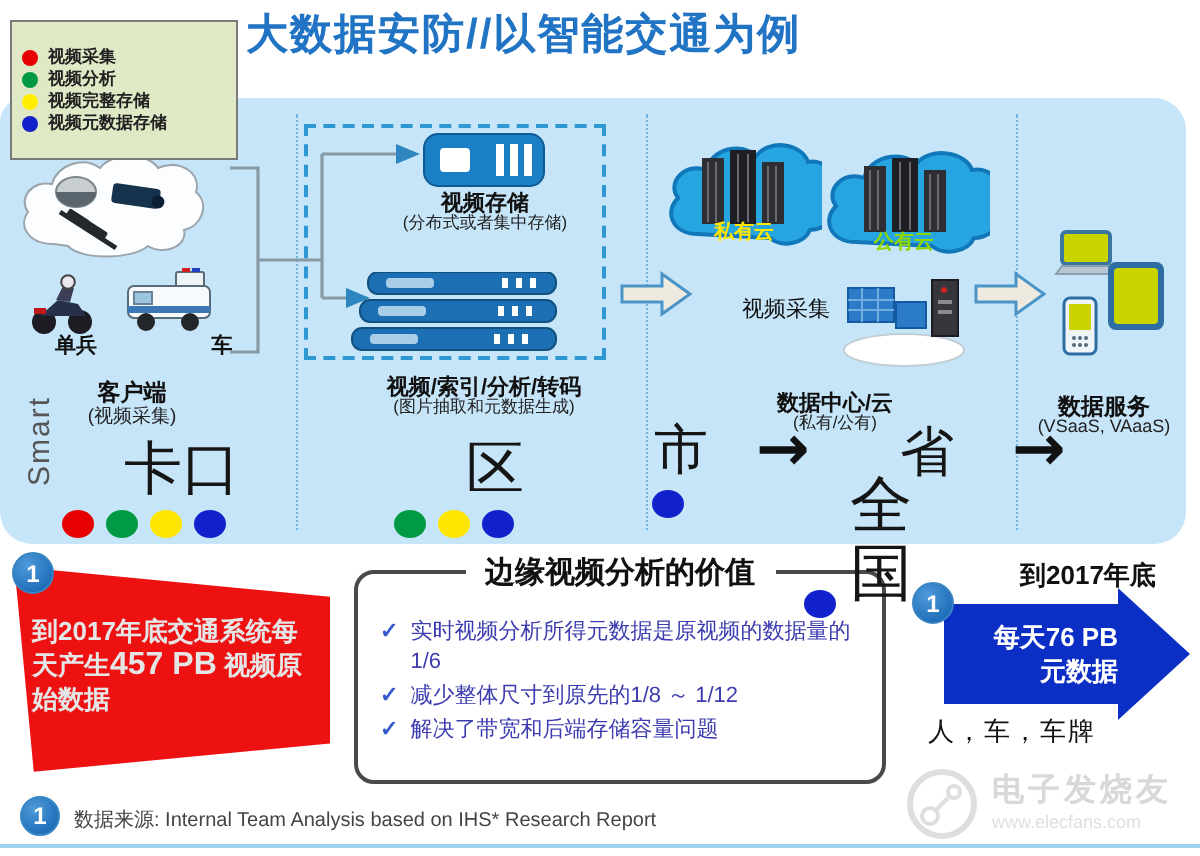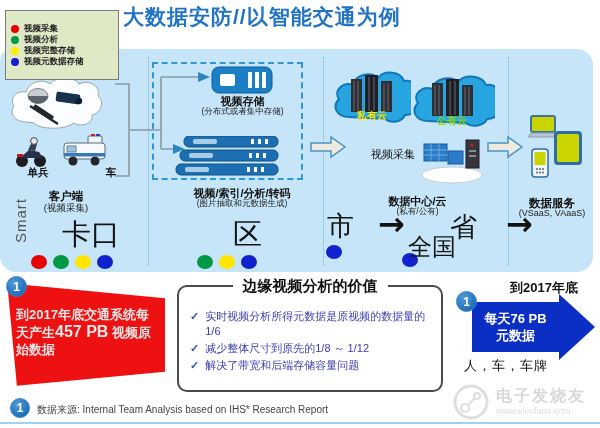--- a/index.html
+++ b/index.html
@@ -37,21 +37,21 @@
   .lbl-public{left:424px;top:114px;width:56px;color:#8fd600;}
 
   
   .tier{position:absolute;z-index:2;}
   .tier-label{font-family:"DejaVu Serif",serif;color:#151515;text-align:right;line-height:1.1;}
   .tier-dots{display:flex;gap:6px;justify-content:center;margin-top:4px;}
   .dot{width:16px;height:14px;border-radius:50%;}
   .tier-g0{left:24px;top:219px;width:96px;} .tier-g0 .tier-label{font-size:29px;}
   .tier-g1{left:192px;top:219px;width:70px;} .tier-g1 .tier-label{font-size:29px;}
   .tier-g2{left:314px;top:211px;width:40px;} .tier-g2 .tier-label{font-size:27px;}
-  .tier-g3{left:396px;top:236px;width:60px;} .tier-g3 .tier-label{font-size:24px;position:relative;z-index:2;font-family:Liberation Mono, monospace;}
+  .tier-g3{left:396px;top:236px;width:60px;} .tier-g3 .tier-label{font-size:31px;position:relative;z-index:2;}
   .tier-g3 .tier-dots{margin-top:-9px;justify-content:flex-start;margin-left:6px;}
   .tier-g4{left:437px;top:212px;width:40px;} .tier-g4 .tier-label{font-size:27px;}
   .tier-g4 .tier-dots{margin-top:16px;margin-left:52px;justify-content:flex-start;}
   .band-arrow{position:absolute;font-size:32px;font-weight:bold;color:#111;z-index:2;
               font-family:"DejaVu Sans",sans-serif;}
   .a1{left:378px;top:205px;} .a2{left:506px;top:205px;}
 
   
   .badge{position:absolute;width:21px;height:21px;border-radius:50%;color:#fff;font-size:12px;
          font-weight:bold;display:flex;align-items:center;justify-content:center;
@@ -67,21 +67,21 @@
   .value-box{position:absolute;left:177px;top:285px;width:266px;height:107px;background:#fff;
              border:2px solid #4a4a4a;border-radius:10px;box-sizing:border-box;z-index:1;}
   .vb-title{position:absolute;left:177px;top:277px;width:266px;text-align:center;z-index:3;}
   .vb-title span{background:#fff;padding:0 10px;font-size:15px;font-weight:bold;color:#111;}
   .vb-bullets{position:absolute;left:190px;top:309px;width:246px;z-index:3;}
   .vb-row{display:flex;gap:6px;font-size:11px;color:#3c3cb0;line-height:15px;margin-bottom:2px;}
   .vb-check{color:#3558cc;font-weight:bold;flex:0 0 auto;}
 
   .arrow-top-label{position:absolute;left:470px;top:279px;font-size:13px;font-weight:bold;color:#111;z-index:3;margin-left:40px;}
   .blue-shaft{position:absolute;left:472px;top:302px;width:87px;height:50px;display:flex;
-              flex-direction:column;align-items:center;justify-content:center;color:#fff;
+              flex-direction:column;align-items:flex-end;justify-content:center;color:#fff;
               font-weight:bold;font-size:13px;line-height:17px;z-index:2;}
   .blue-head{position:absolute;left:559px;top:294px;width:36px;height:66px;
              clip-path:polygon(0 0,100% 50%,0 100%);z-index:2;}
   .people-label{position:absolute;left:464px;top:357px;font-size:13px;color:#111;letter-spacing:1px;z-index:3;}
 
   .footer-src{position:absolute;left:37px;top:403px;font-size:10px;color:#444;}
   .bottom-line{position:absolute;left:0;top:422px;width:600px;height:2px;background:#9cd4f0;}
 
   .watermark{position:absolute;left:452px;top:383px;display:flex;align-items:center;gap:6px;z-index:1;}
   .wm-text{display:flex;flex-direction:column;line-height:1;}

